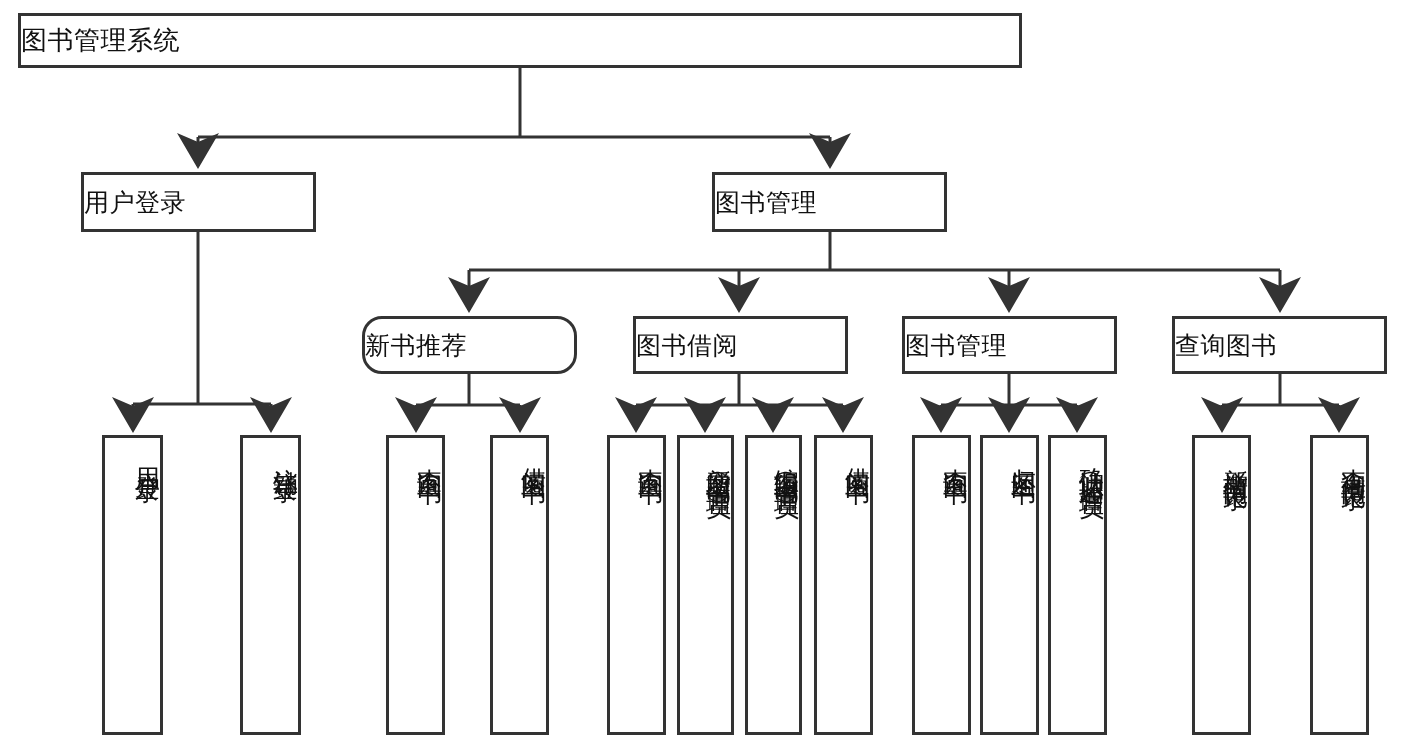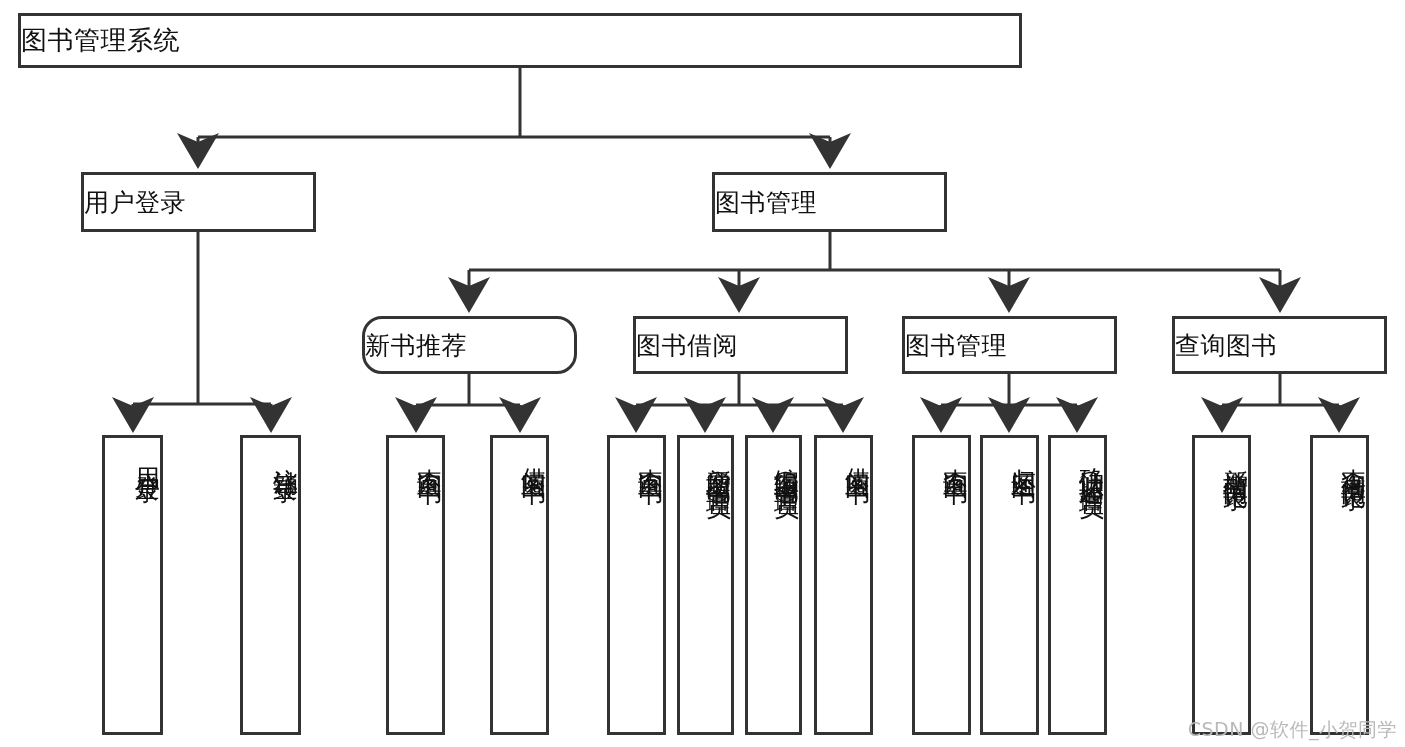--- a/index.html
+++ b/index.html
@@ -185,15 +185,14 @@
     <span class="vtext">确认归还（管理员）</span>
   </div>
 
   <div class="node vert" style="left:1192px; top:435px; width:59px; height:300px;">
     <span class="vtext">新增借阅记录</span>
   </div>
   <div class="node vert" style="left:1310px; top:435px; width:59px; height:300px;">
     <span class="vtext">查询借阅记录</span>
   </div>
 
-  <div id="watermark">CSDN @软件_小贺同学</div>
 
 </div>
 
 </body></html>

